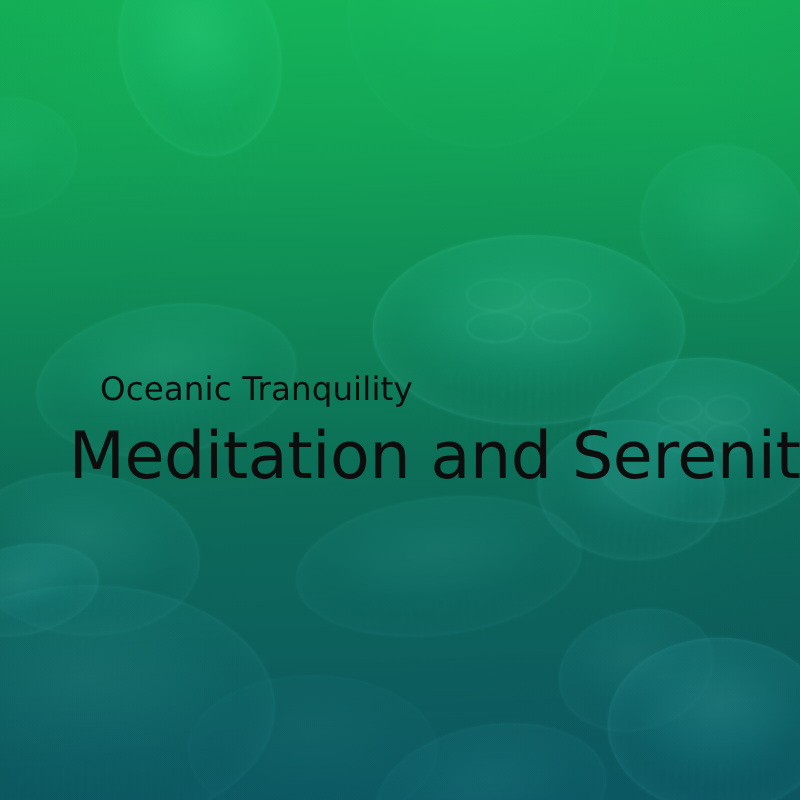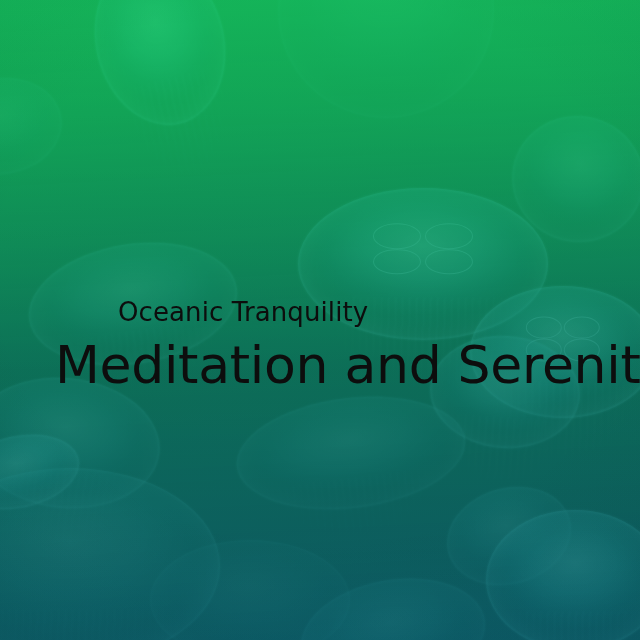--- a/index.html
+++ b/index.html
@@ -141,21 +141,21 @@
   }
 
   
   #text-block{
     position:absolute;
     left:0;right:0;
     top:296px;
   }
   #subtitle{
     margin:0;
-    padding-left:118px;
+    padding-left:80px;
     font-size:26px;
     font-weight:400;
     line-height:1.30;
     letter-spacing:.1px;
     color:#0d0d0d;
   }
   #title{
     margin:0;
     padding-left:55px;
     margin-top:6px;

